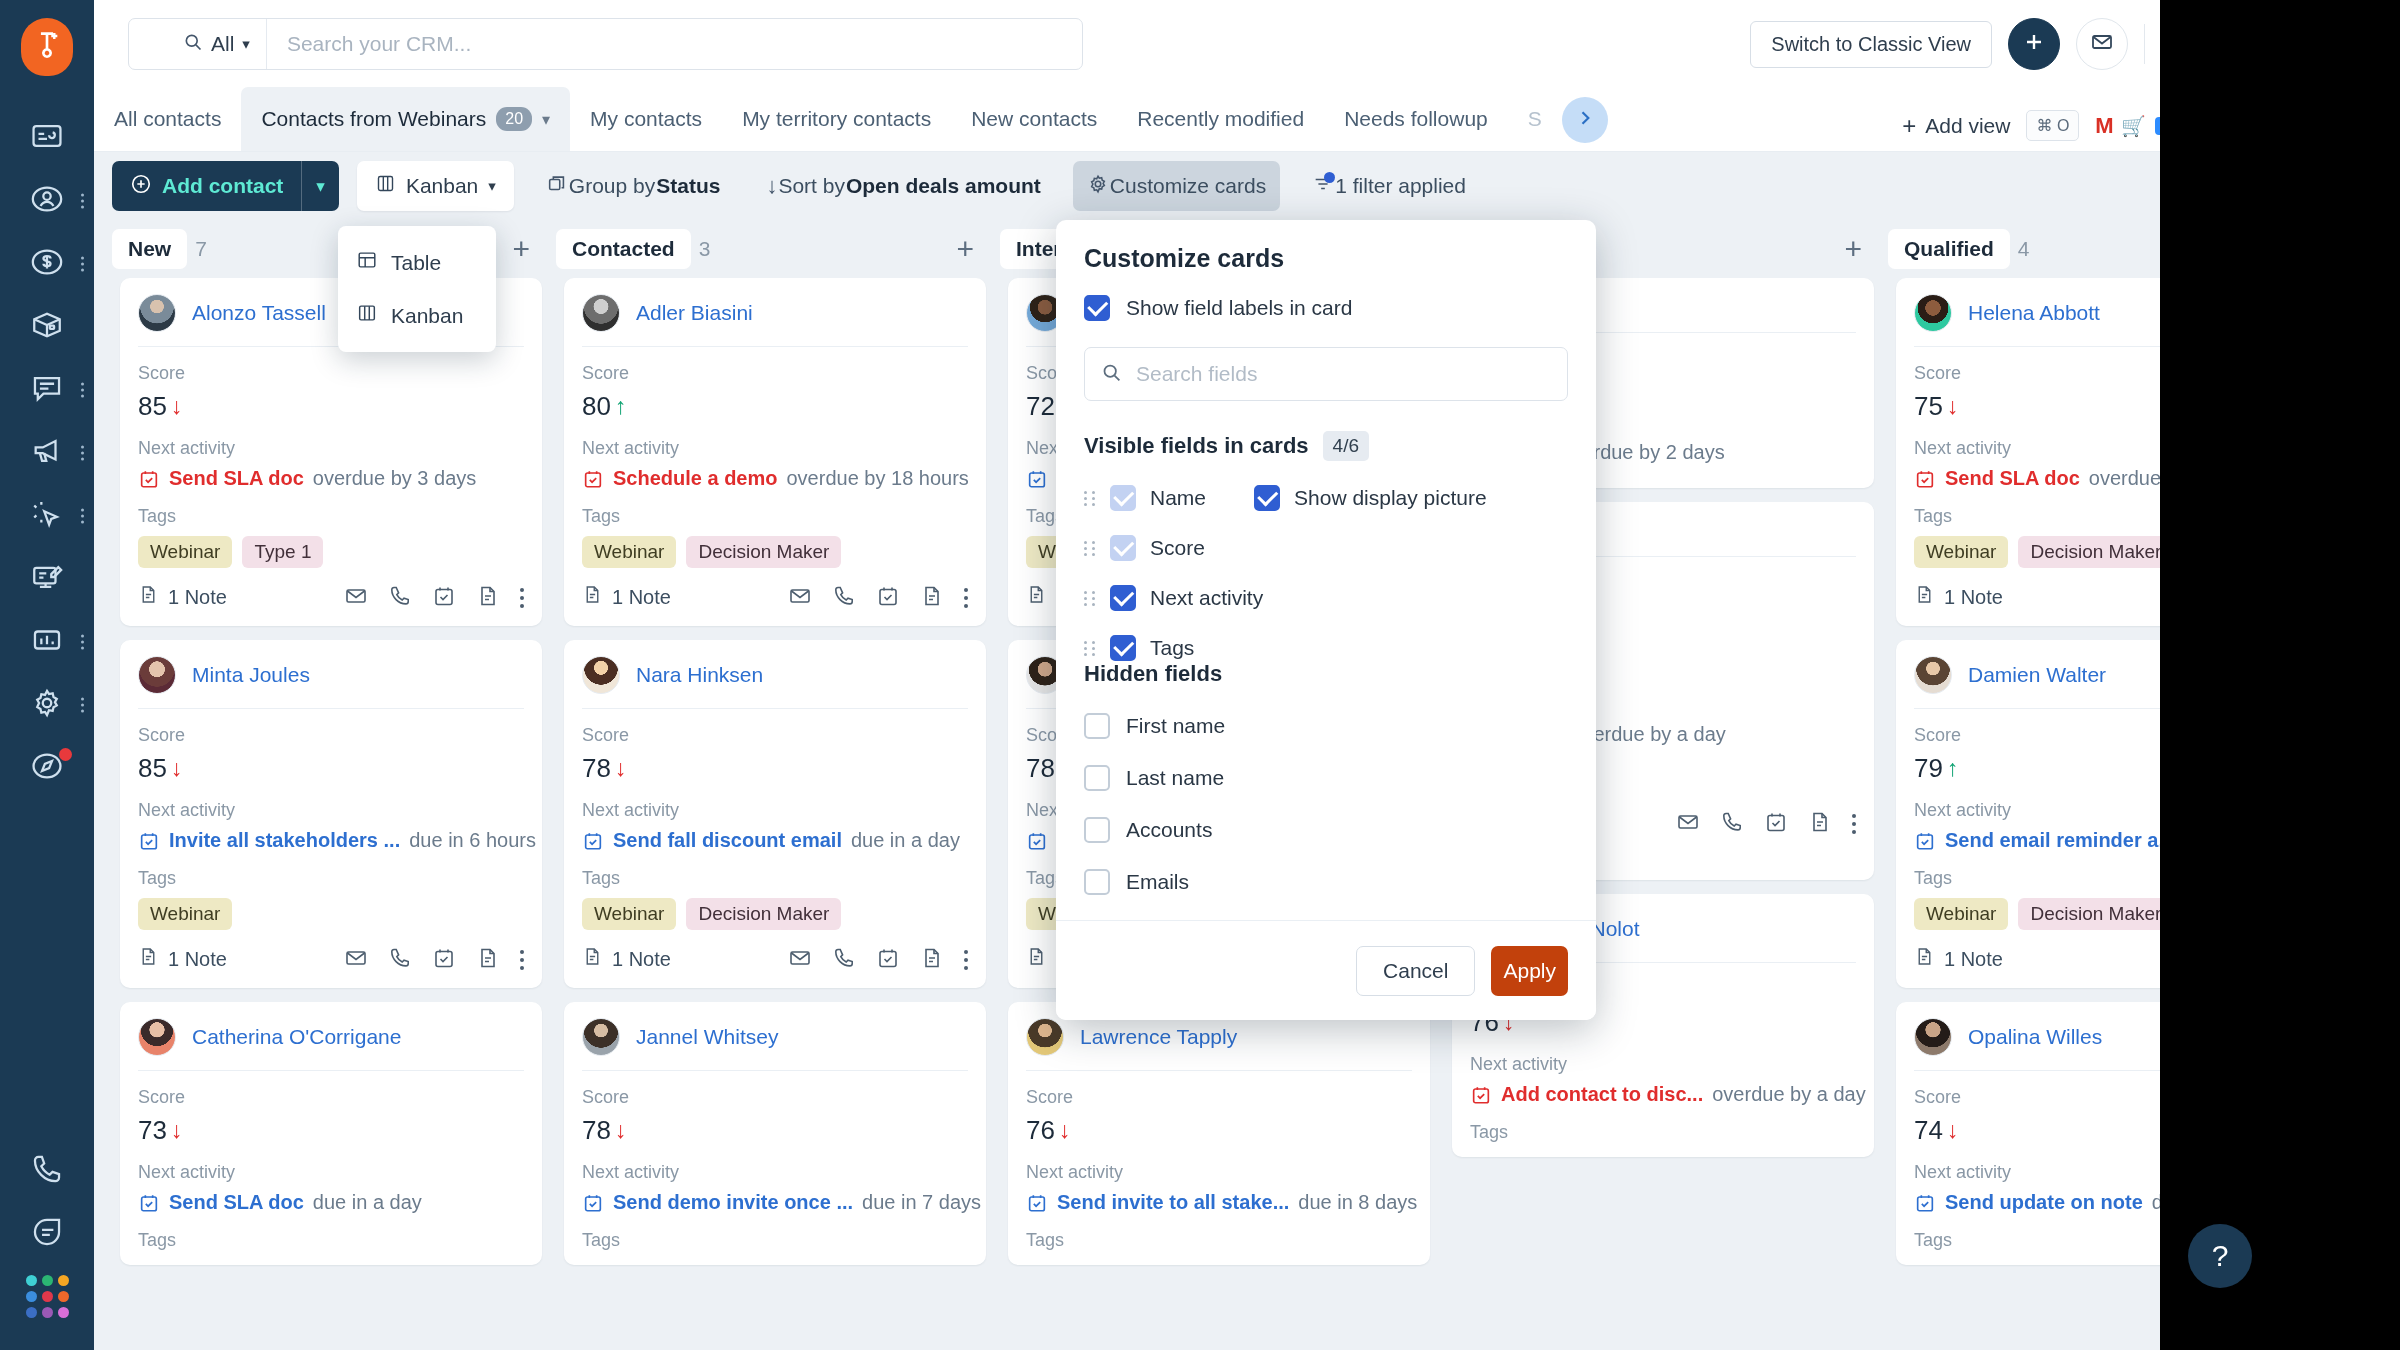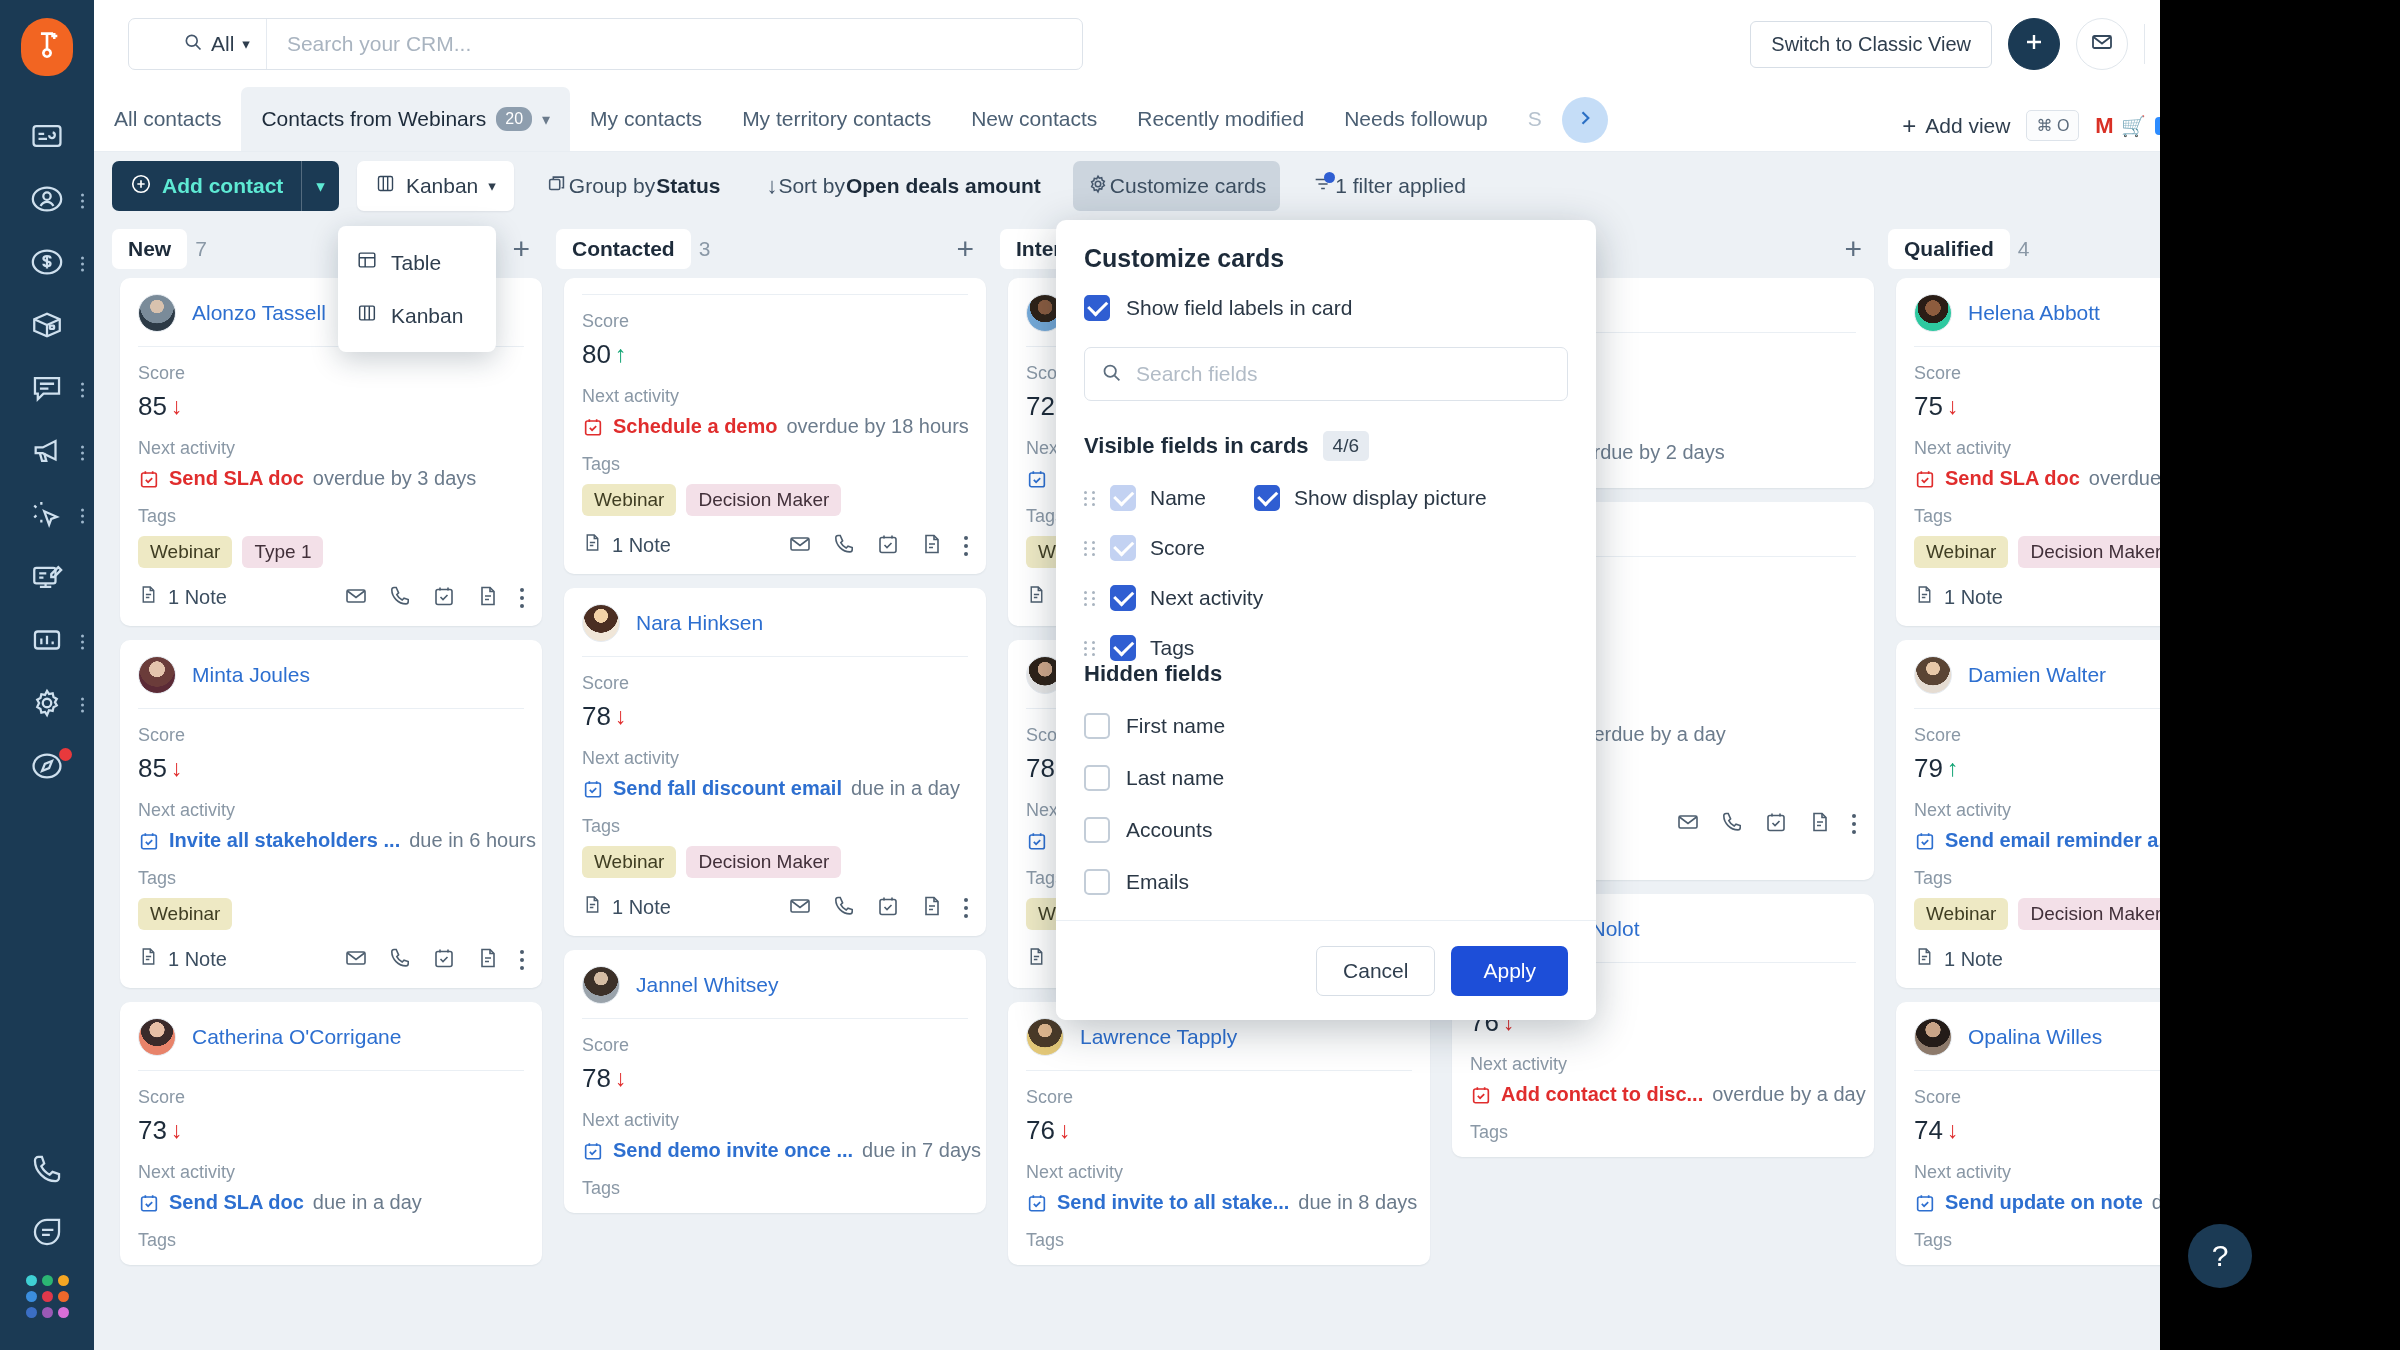--- a/index.html
+++ b/index.html
@@ -293,22 +293,22 @@
     height: 100px; border-top: 1px solid #eaeff4;
     display: flex; align-items: center; justify-content: flex-end; gap: 16px;
     padding: 0 28px; background: #fff;
   }
   .btn-cancel {
     border: 1px solid #d7dee6; background: #fff; border-radius: 7px;
     font-size: 21px; color: #2f3e4e; padding: 12px 26px; cursor: pointer;
     font-family: "Liberation Sans", sans-serif;
   }
   .btn-apply {
-    border: 0; background: #1d4ed8; border-radius: 7px;
-    font-size: 21px; color: #fff; padding: 13px 32px; cursor: pointer;
+    border: 0; background: #c2410c; border-radius: 7px;
+    font-size: 21px; color: #fff; padding: 13px 12px; cursor: pointer;
     font-family: "Liberation Sans", sans-serif;
   }
 
   
   .help {
     position: absolute; right: 148px; bottom: 62px;
     width: 64px; height: 64px; border-radius: 50%;
     background: #1b3a54; color: #fff;
     display: flex; align-items: center; justify-content: center;
     font-size: 30px; z-index: 65; cursor: pointer;
@@ -772,20 +772,24 @@
 
     <div class="col">
       <div class="col-head">
         <span class="col-chip">Contacted</span>
         <span class="col-count">3</span>
         <span class="col-add">+</span>
       </div>
       <div class="cards">
 
         <div class="card">
+          <div class="card-head">
+            <span class="avatar" style="background:radial-gradient(circle at 50% 32%, #cfcfcf 0 24%, #6d6d6d 25% 56%, #2f2f2f 57%)"></span>
+            <span class="card-name">Adler Biasini</span>
+          </div>
           <div class="card-sep"></div>
           <div class="f-label">Score</div>
           <div class="f-score">
             <span>80</span>
             <span class="arrow-up">↑</span>
           </div>
           <div class="f-label">Next activity</div>
           <div class="activity act-red">
             <span class="act-icon"><svg viewBox="0 0 24 24" style="width:22px;height:22px;stroke:#e02d2d;fill:none;stroke-width:1.8">
                   <rect x="4" y="5.5" width="16" height="15" rx="2"></rect>

